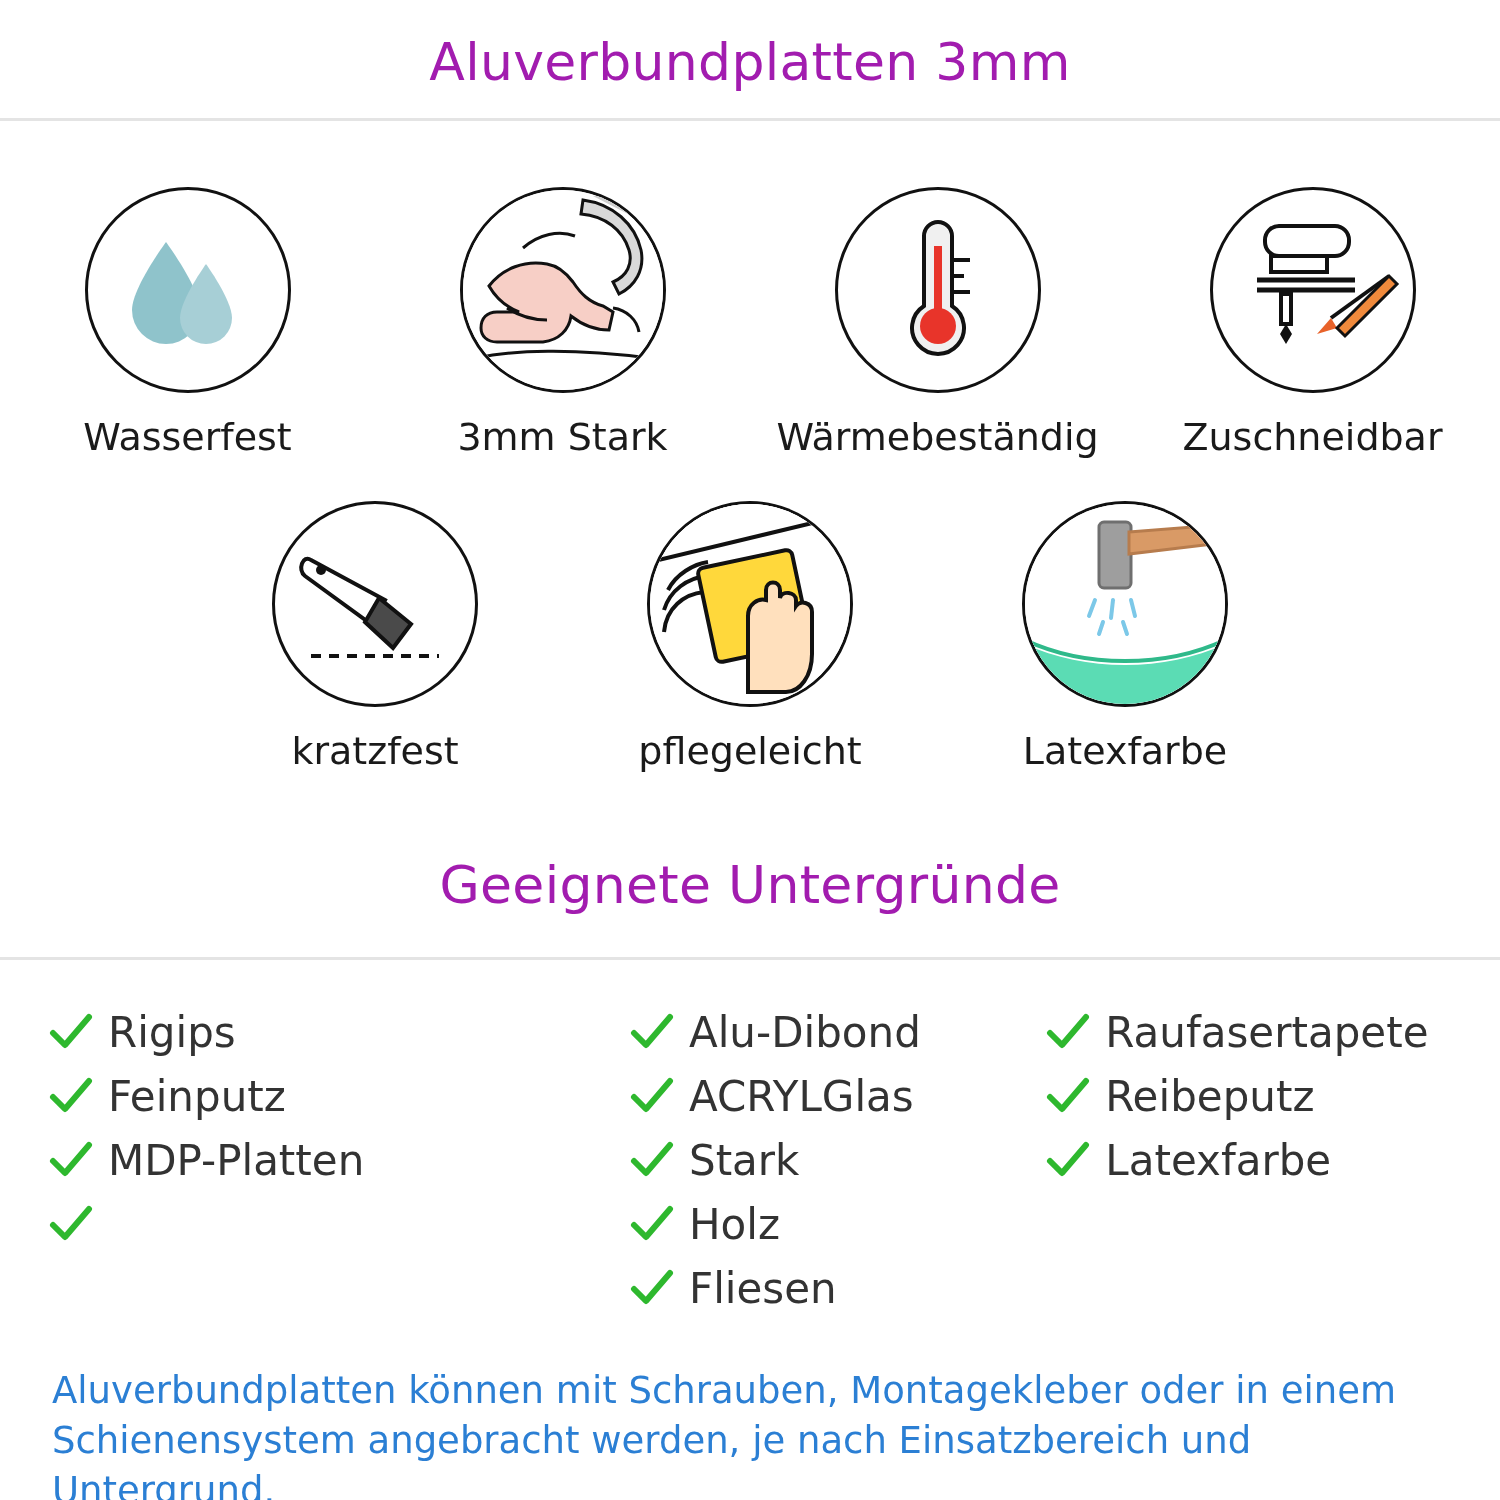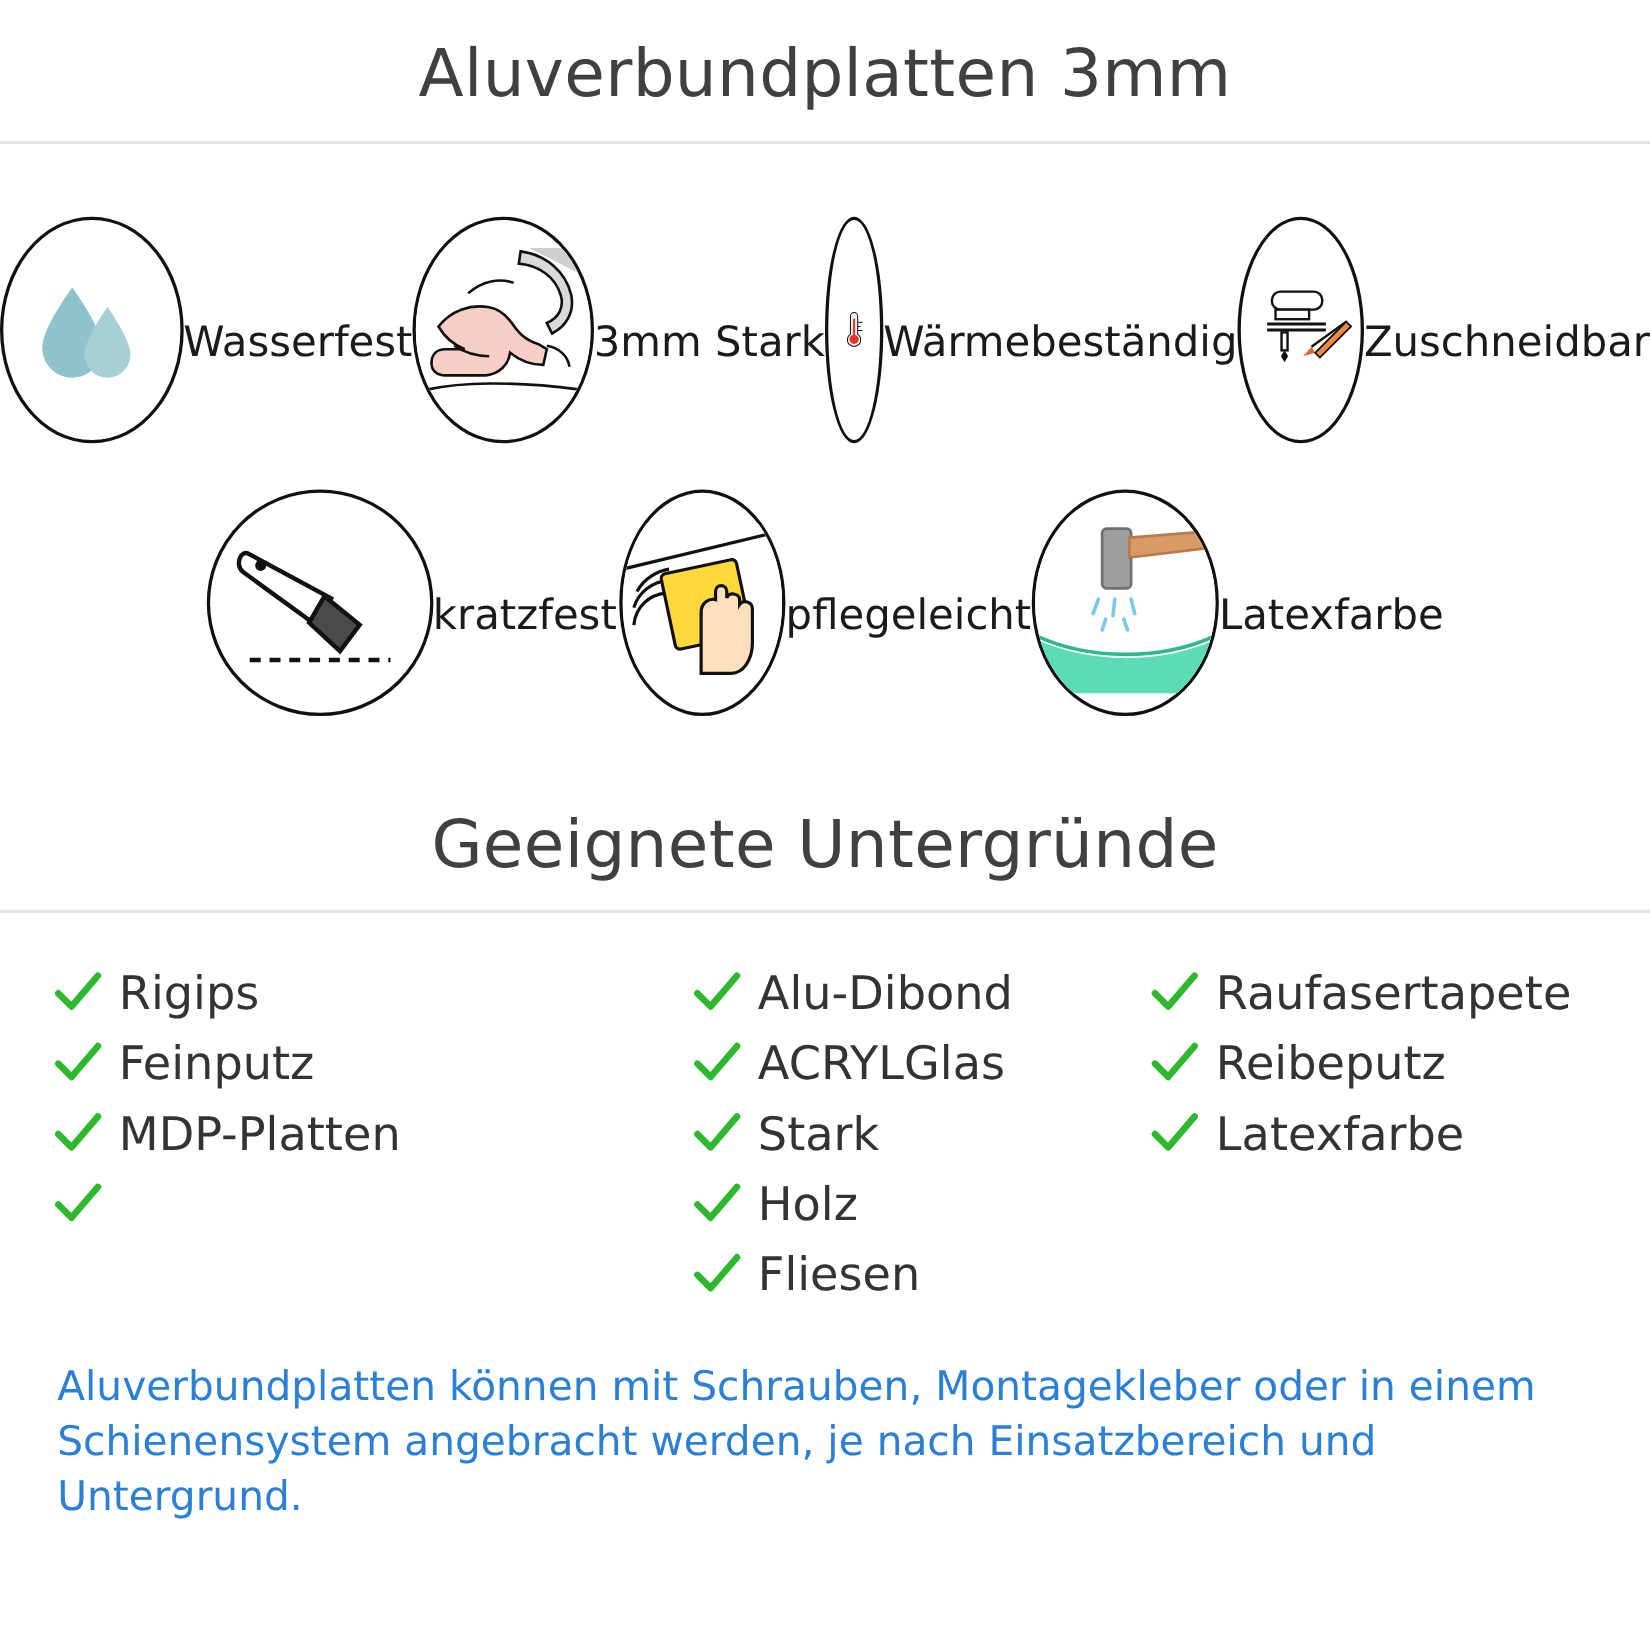--- a/index.html
+++ b/index.html
@@ -17,22 +17,22 @@
   .page {
     position: relative;
     width: 1500px;
     height: 1500px;
     box-sizing: border-box;
   }
 
   
   .title {
     text-align: center;
-    color: #404040;
-    font-size: 60px;
+    color: #a21caf;
+    font-size: 52px;
     font-weight: 400;
     letter-spacing: 0.3px;
     padding-top: 32px;
     padding-bottom: 26px;
   }
   .rule {
     height: 3px;
     background: #e4e4e4;
     width: 100%;
   }
@@ -44,21 +44,21 @@
   .feat-row {
     display: flex;
     justify-content: center;
     align-items: flex-start;
   }
   .feat-row.row1 > .feat { width: 375px; }
   .feat-row.row2 > .feat { width: 375px; }
   .feat-row.row2 { padding-top: 42px; }
   .feat {
     display: flex;
-    flex-direction: row;
+    flex-direction: column;
     align-items: center;
   }
   .circle {
     width: 200px;
     height: 200px;
     border: 3px solid #111;
     border-radius: 50%;
     overflow: hidden;
     position: relative;
     background: #fff;
@@ -229,21 +229,21 @@
               <line x1="98" y1="118" x2="102" y2="130"></line>
             </g>
           </svg>
         </div>
         <div class="feat-label">Latexfarbe</div>
       </div>
 
     </div>
   </div>
 
-  <div class="title" style="padding-top:82px;padding-bottom:24px;">Geeignete Untergründe</div>
+  <div class="title" style="padding-top:82px;padding-bottom:42px;">Geeignete Untergründe</div>
   <div class="rule"></div>
 
   <div class="substrates">
 
     <div class="sub-col c1">
       <div class="sub-item">
         <span class="check">
             <svg width="46" height="46" viewBox="0 0 46 46">
               <path d="M5 24 L17 36 L41 8" fill="none" stroke="#2eb82e" stroke-width="6" stroke-linecap="round" stroke-linejoin="round"></path>
             </svg>

